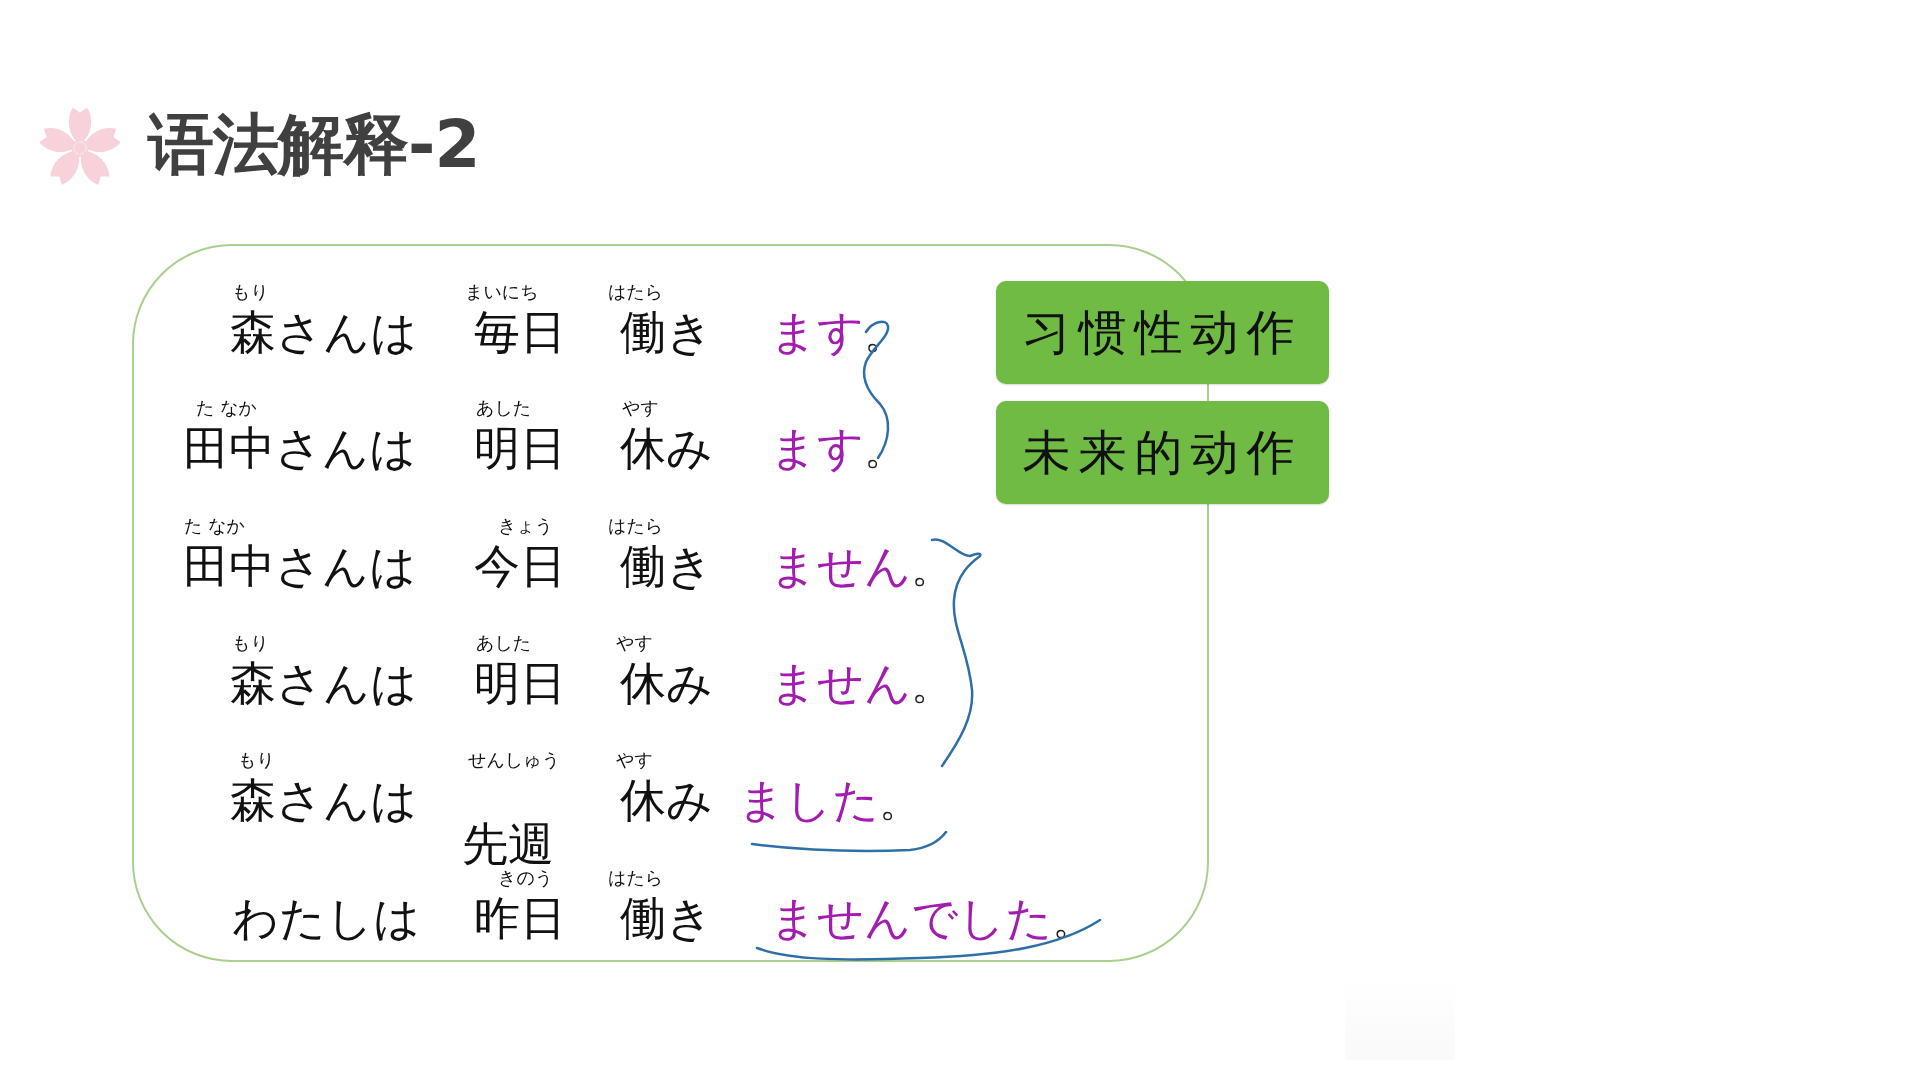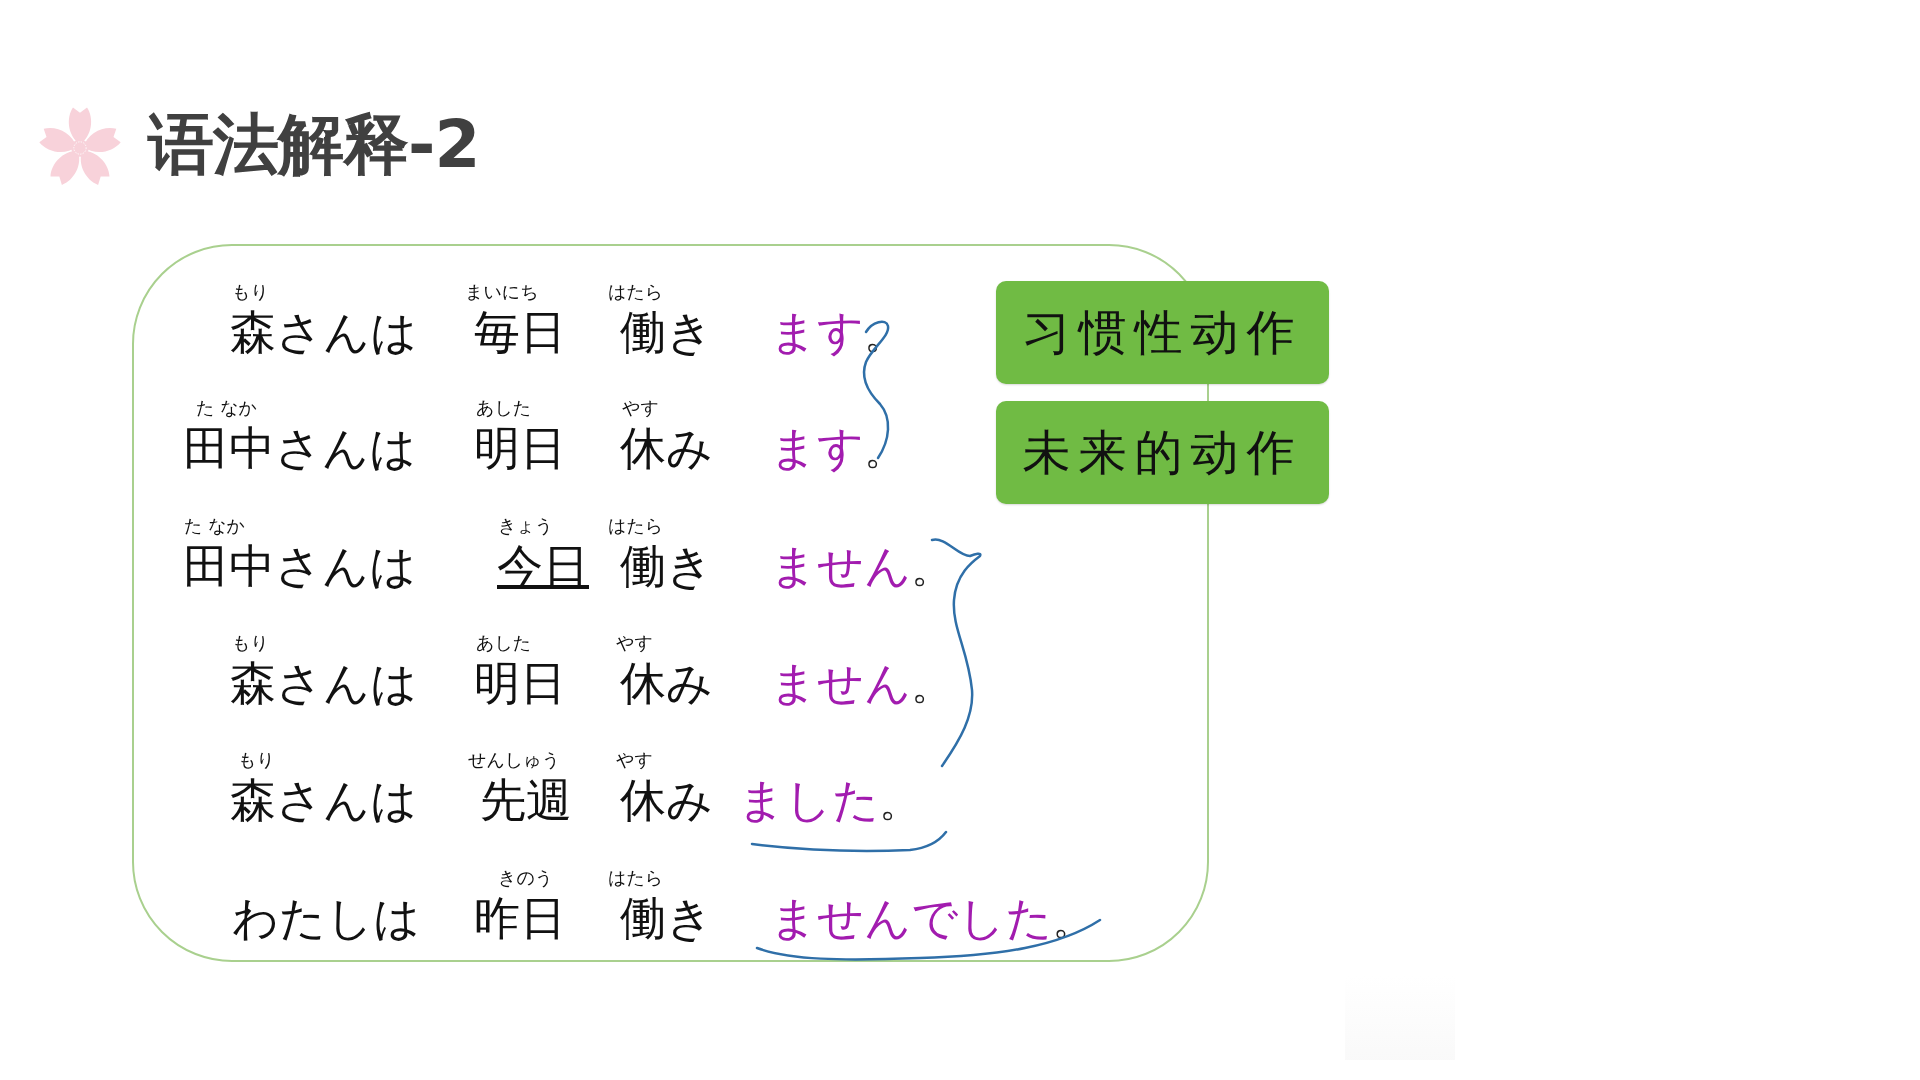--- a/index.html
+++ b/index.html
@@ -57,41 +57,41 @@
   <span class="word" style="left:474px;">明日</span>
   <span class="ruby" style="left:622px;">やす</span>
   <span class="word" style="left:620px;">休み</span>
   <span class="word" style="left:770px;"><span class="ending">ます</span><span class="period">。</span></span>
 </div>
 
 <div class="row" style="left:0;top:516px;">
   <span class="ruby" style="left:184px;">た なか</span>
   <span class="word" style="left:183px;">田中さんは</span>
   <span class="ruby" style="left:470px;margin-left:28px;">きょう</span>
-  <span class="word" style="left:497px;text-decoration:underline;">今日</span>
+  <span class="word" style="left:474px;">今日</span>
   <span class="ruby" style="left:608px;">はたら</span>
   <span class="word" style="left:620px;">働き</span>
   <span class="word" style="left:770px;"><span class="ending">ません</span><span class="period">。</span></span>
 </div>
 
 <div class="row" style="left:0;top:633px;">
   <span class="ruby" style="left:232px;">もり</span>
   <span class="word" style="left:230px;">森さんは</span>
   <span class="ruby" style="left:476px;">あした</span>
   <span class="word" style="left:474px;">明日</span>
   <span class="ruby" style="left:616px;">やす</span>
   <span class="word" style="left:620px;">休み</span>
   <span class="word" style="left:770px;"><span class="ending">ません</span><span class="period">。</span></span>
 </div>
 
 <div class="row" style="left:0;top:750px;">
   <span class="ruby" style="left:238px;">もり</span>
   <span class="word" style="left:230px;">森さんは</span>
   <span class="ruby" style="left:468px;">せんしゅう</span>
-  <span class="word" style="left:480px;">先週</span>
+  <span class="word" style="left:462px;margin-top:44px;">先週</span>
   <span class="ruby" style="left:616px;">やす</span>
   <span class="word" style="left:620px;">休み</span>
   <span class="word" style="left:738px;"><span class="ending">ました</span><span class="period">。</span></span>
 </div>
 
 <div class="row" style="left:0;top:868px;">
   <span class="ruby" style="left:232px;"></span>
   <span class="word" style="left:232px;text-align:center;">わたしは</span>
   <span class="ruby" style="left:478px;margin-left:20px;">きのう</span>
   <span class="word" style="left:474px;">昨日</span>

